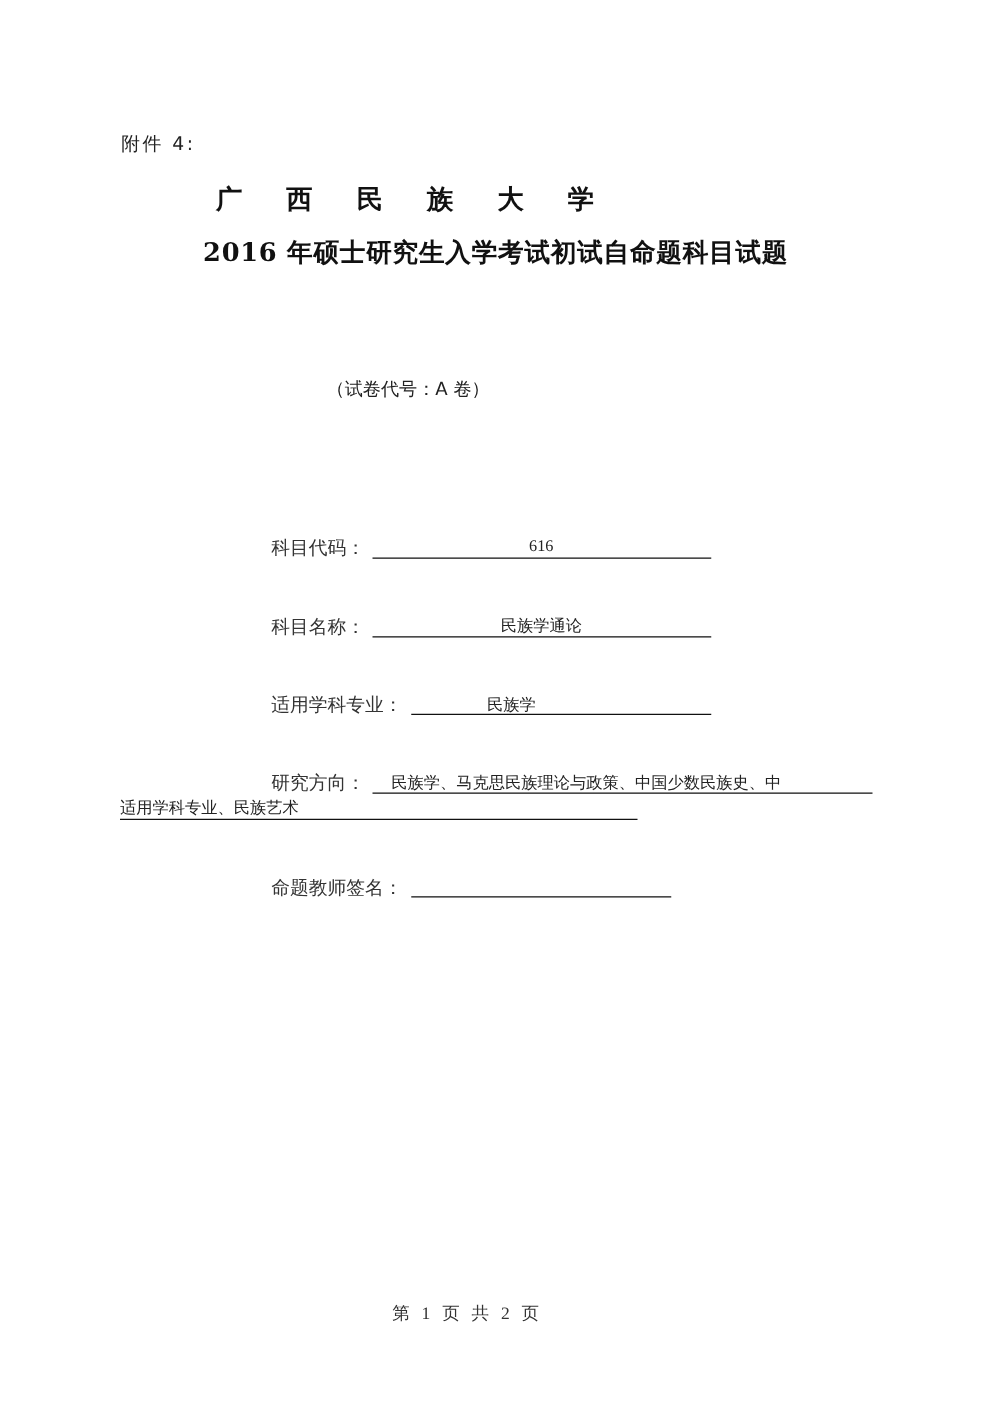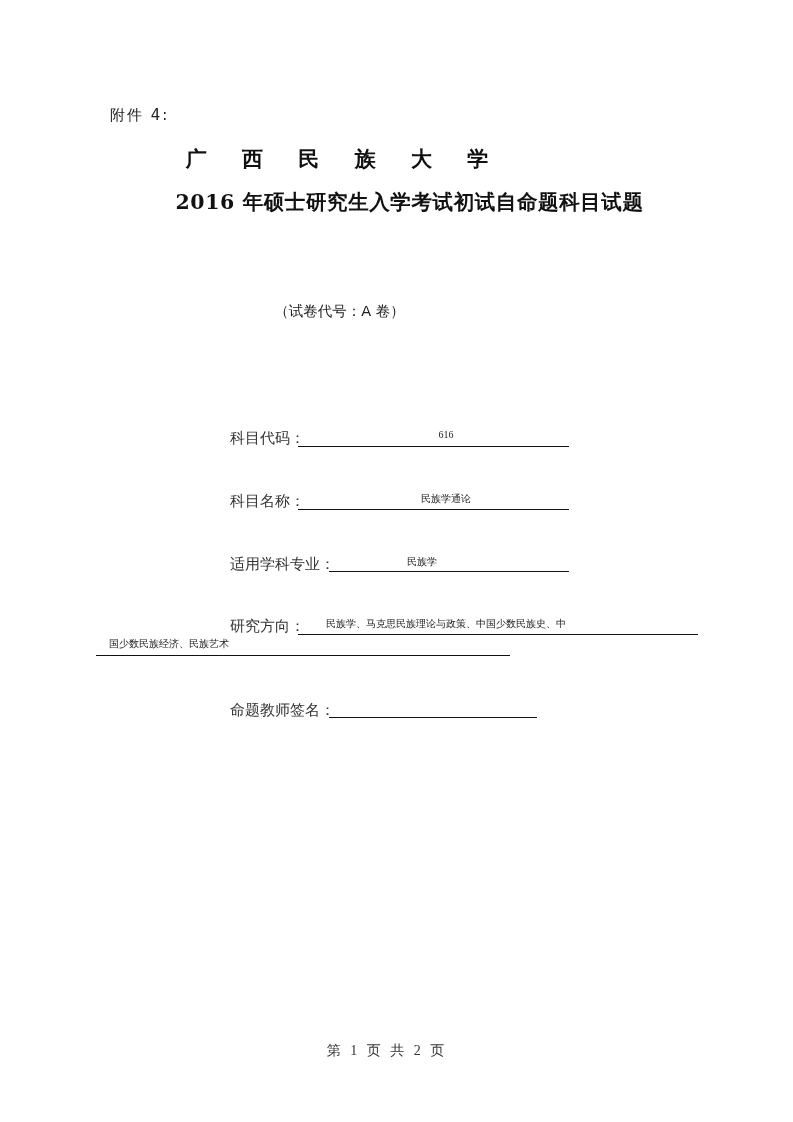--- a/index.html
+++ b/index.html
@@ -8,21 +8,21 @@
       background: #ffffff;
     }
     body {
       width: 793px;
       height: 1122px;
       position: relative;
       overflow: hidden;
       color: #111111;
       font-family: "Liberation Serif", "DejaVu Serif", serif;
     }
-    .abs { position: absolute; white-space: nowrap; margin-left: 13px; }
+    .abs { position: absolute; white-space: nowrap; }
 
     .attachment {
       left: 97px; top: 106px;
       font-family: "DejaVu Sans", "Liberation Sans", sans-serif;
       font-size: 15px;
       letter-spacing: 2px;
       color: #222;
     }
     .university {
       left: 0; width: 648px; top: 145px;
@@ -52,21 +52,21 @@
     .field-label {
       font-size: 15px;
       color: #333;
     }
     .uline {
       position: absolute;
       height: 1.2px;
       background: #111;
     }
     .field-value {
-      font-size: 10px;
+      font-size: 13px;
       color: #222;
       text-align: center;
     }
 
     .footer {
       left: 0; width: 705px; top: 1042px;
       text-align: center;
       font-size: 14px;
       color: #333;
       word-spacing: 6px;
@@ -101,21 +101,21 @@
   <div>
     <div class="abs field-label" style="left:217px; top:555px;">适用学科专业：</div>
     <div class="abs field-value" style="left:329px; width:160px; top:555px;text-align:center;">民族学</div>
     <div class="uline" style="left:329px; width:240px; top:571px;"></div>
   </div>
 
   <div>
     <div class="abs field-label" style="left:217px; top:617px;">研究方向：</div>
     <div class="abs field-value" style="left:313px; top:617px; text-align:left;">民族学、马克思民族理论与政策、中国少数民族史、中</div>
     <div class="uline" style="left:298px; width:400px; top:634px;"></div>
-    <div class="abs field-value" style="left:96px; top:637px; text-align:left;">国少数民族经济、民族艺术</div>
+    <div class="abs field-value" style="left:96px; top:637px; text-align:left;">适用学科专业、民族艺术</div>
     <div class="uline" style="left:96px; width:414px; top:655px;"></div>
   </div>
 
   <div>
     <div class="abs field-label" style="left:217px; top:701px;">命题教师签名：</div>
     <div class="abs field-value" style="left:329px; width:208px; top:701px;"></div>
     <div class="uline" style="left:329px; width:208px; top:717px;"></div>
   </div>
 
   <div class="abs footer">第 1 页 共 2 页</div>

